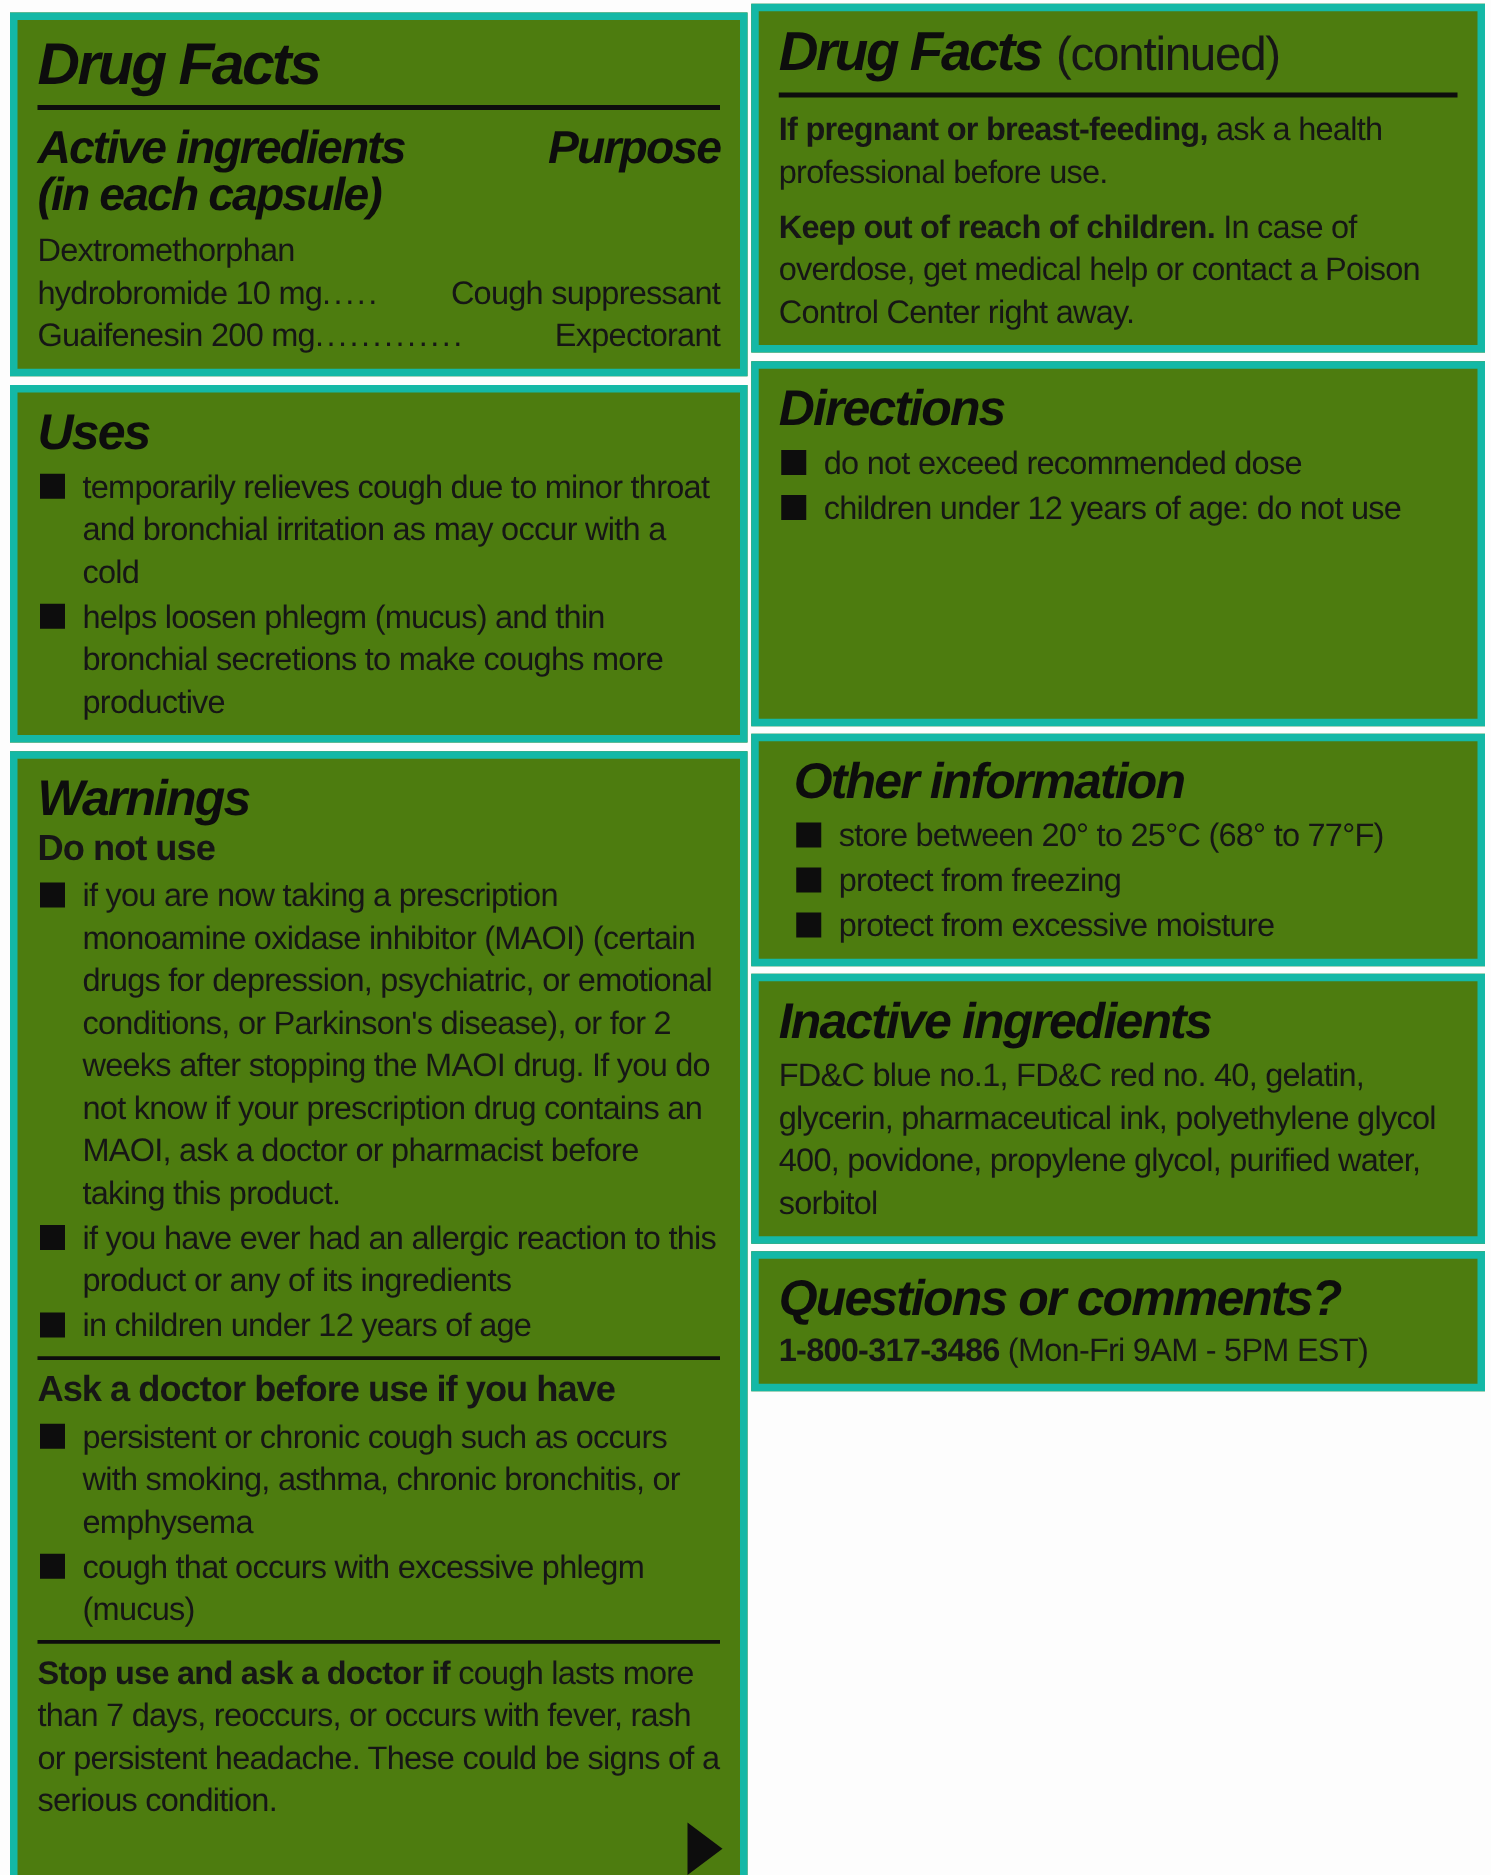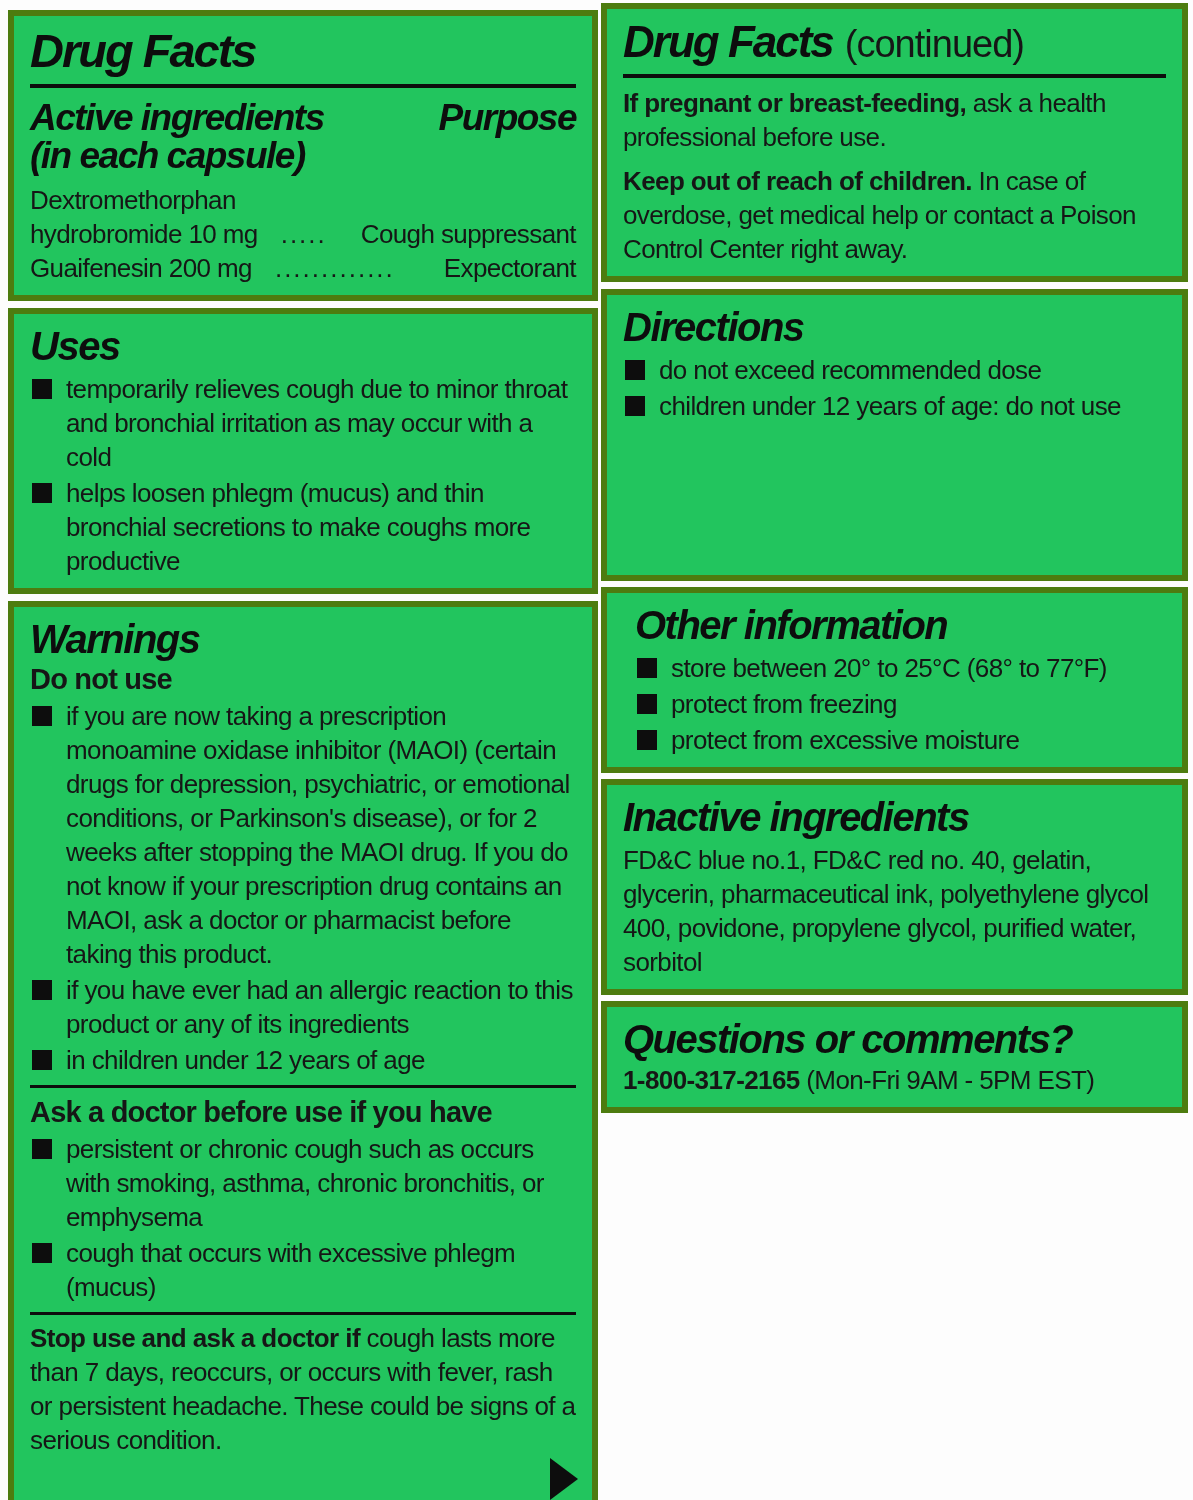--- a/index.html
+++ b/index.html
@@ -10,43 +10,43 @@
     height: 1500px;
     background: #fdfdfd;
     font-family: "Liberation Sans", sans-serif;
     color: #161616;
     overflow: hidden;
   }
   .col { position: absolute; display: flex; flex-direction: column; }
   .col-left  { left: 8px;   top: 10px; width: 590px; }
   .col-right { left: 601px; top: 3px;  width: 587px; }
   .box {
-    border: 6px solid #4d7c0f;
-    background: #22c55e;
+    border: 6px solid #14b8a6;
+    background: #4d7c0f;
     padding: 8px 16px 10px 16px;
     margin-bottom: 7px;
     position: relative;
   }
   .df-title {
     font-size: 47px; font-weight: 700; font-style: italic;
     letter-spacing: -2px; line-height: 1.15; color: #0d0d0d;
   }
   .df-title-row { display: flex; align-items: baseline; gap: 12px; }
   .df-continued { font-size: 38px; font-weight: 400; font-style: normal; letter-spacing: -1px; }
   .title-rule { height: 4px; background: #0d0d0d; margin: 6px 0 8px 0; }
   .sec-head {
     font-size: 40px; font-weight: 700; font-style: italic;
     letter-spacing: -1.5px; line-height: 1.2; color: #0d0d0d;
   }
   .head-row { display: flex; justify-content: space-between; align-items: baseline; gap: 44px; }
   .head-sub { margin-top: -6px; }
   .body-txt { font-size: 26px; line-height: 34px; letter-spacing: -0.6px; }
   .bold-lead { font-weight: 700; letter-spacing: -0.6px; }
   .para { margin-top: 6px; }
-  .ing-row { display: flex; align-items: baseline; font-size: 26px; line-height: 34px; letter-spacing: -0.6px; gap: 23px; }
+  .ing-row { display: flex; align-items: baseline; font-size: 26px; line-height: 34px; letter-spacing: -0.6px; }
   .dots { letter-spacing: 2px; }
   .ing-purpose { margin-left: auto; text-align: left; }
   .bullets { margin-top: 2px; }
   .bullet { display: flex; align-items: flex-start; margin-top: 2px; }
   .sq {
     flex: 0 0 auto; width: 20px; height: 20px; background: #0d0d0d;
     margin: 7px 14px 0 2px;
   }
   .subhead { font-size: 29px; font-weight: 700; letter-spacing: -0.8px; line-height: 36px; margin-top: 0; }
   .thin-rule { height: 3px; background: #0d0d0d; margin: 8px 0 6px 0; }
@@ -196,19 +196,19 @@
     </div>
 
     <div class="box r-box4">
       <div class="sec-head">Inactive ingredients</div>
       <p class="body-txt" style="margin-top:2px">FD&amp;C blue no.1, FD&amp;C red no. 40, gelatin, glycerin, pharmaceutical ink, polyethylene glycol 400, povidone, propylene glycol, purified water, sorbitol</p>
     </div>
 
     <div class="box r-box5">
       <div class="sec-head">Questions or comments?</div>
       <p class="body-txt" style="margin-top:0">
-        <span class="bold-lead">1-800-317-2165</span><span> (Mon-Fri 9AM - 5PM EST)</span>
+        <span class="bold-lead">1-800-317-3486</span><span> (Mon-Fri 9AM - 5PM EST)</span>
       </p>
     </div>
 
   </div>
 
 </div>
 
 </body></html>

